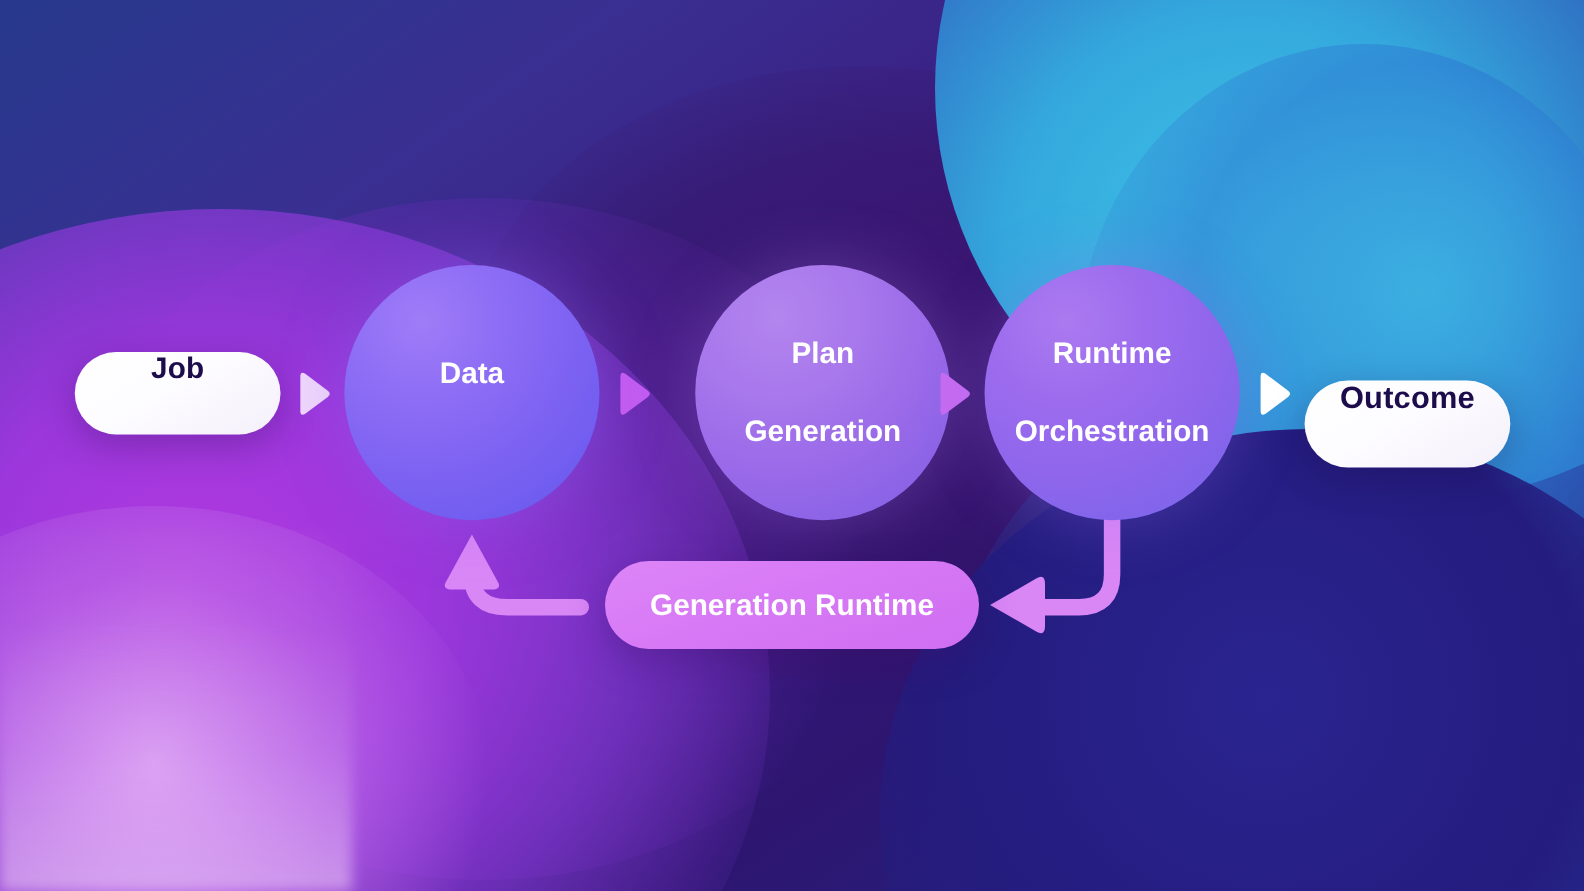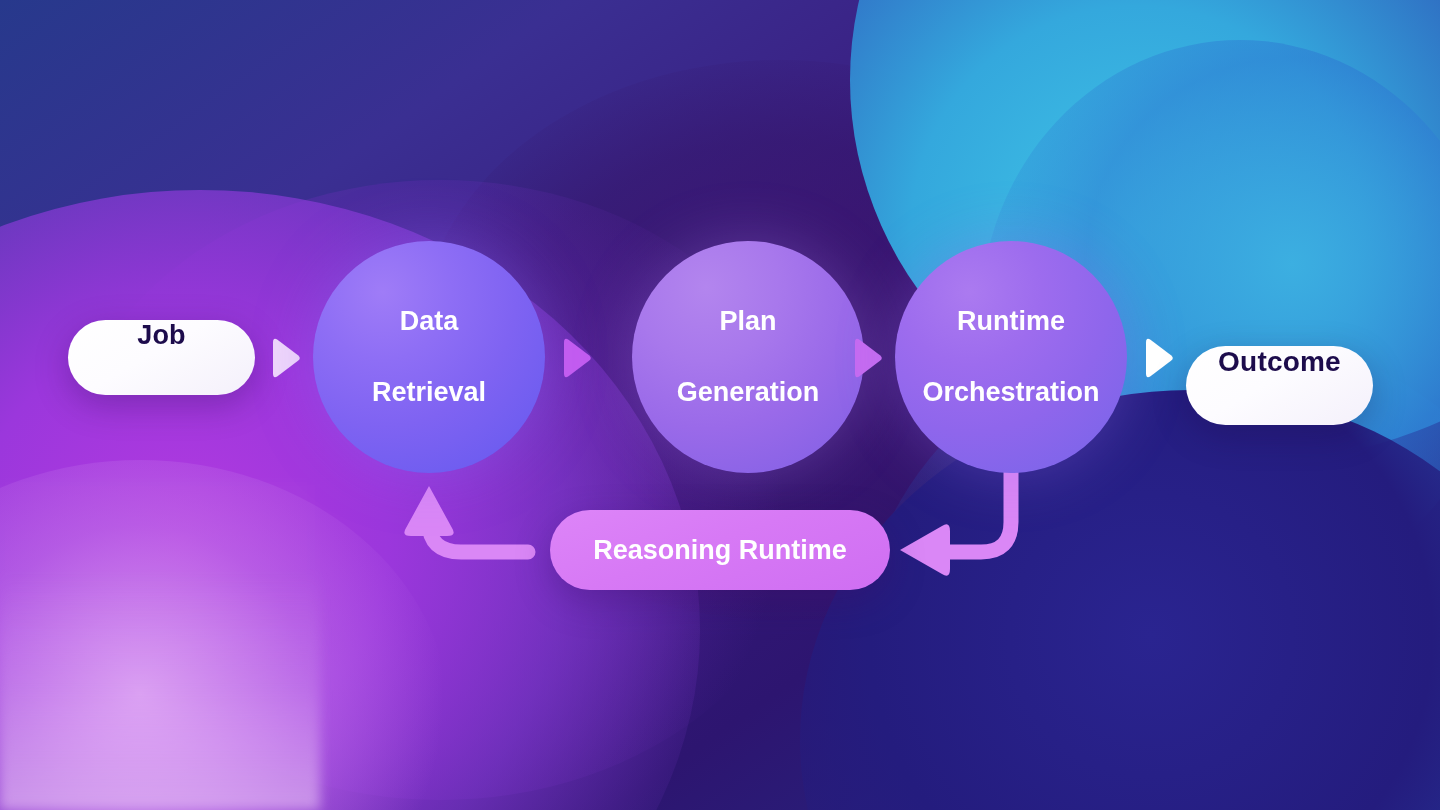--- a/index.html
+++ b/index.html
@@ -223,21 +223,21 @@
 
     <div class="pill pill-job">
       <span>Job</span>
     </div>
 
     <svg class="tri tri-1" viewBox="0 0 36 44">
       <path d="M6 6.5 Q6 1 10.5 3.8 L31 19.2 Q34.6 22 31 24.8 L10.5 40.2 Q6 43 6 37.5 Z" fill="#f0d7fb"></path>
     </svg>
 
     <div class="circle circle-1">
-      <span><span>Data</span><br><span>Retrieval</span></span>
+      <span><span>Data</span><br></span>
     </div>
 
     <svg class="tri tri-2" viewBox="0 0 36 44">
       <path d="M6 6.5 Q6 1 10.5 3.8 L31 19.2 Q34.6 22 31 24.8 L10.5 40.2 Q6 43 6 37.5 Z" fill="#c25cf0"></path>
     </svg>
 
     <div class="circle circle-2">
       <span><span>Plan</span><br><span>Generation</span></span>
     </div>
 
@@ -251,17 +251,17 @@
 
     <svg class="tri tri-4" viewBox="0 0 36 44">
       <path d="M6 6.5 Q6 1 10.5 3.8 L31 19.2 Q34.6 22 31 24.8 L10.5 40.2 Q6 43 6 37.5 Z" fill="#ffffff"></path>
     </svg>
 
     <div class="pill pill-out">
       <span>Outcome</span>
     </div>
 
     <div class="runtime-pill">
-      <span>Reasoning Runtime</span>
+      <span>Generation Runtime</span>
     </div>
 
   </div>
 </div>
 
 </body></html>

